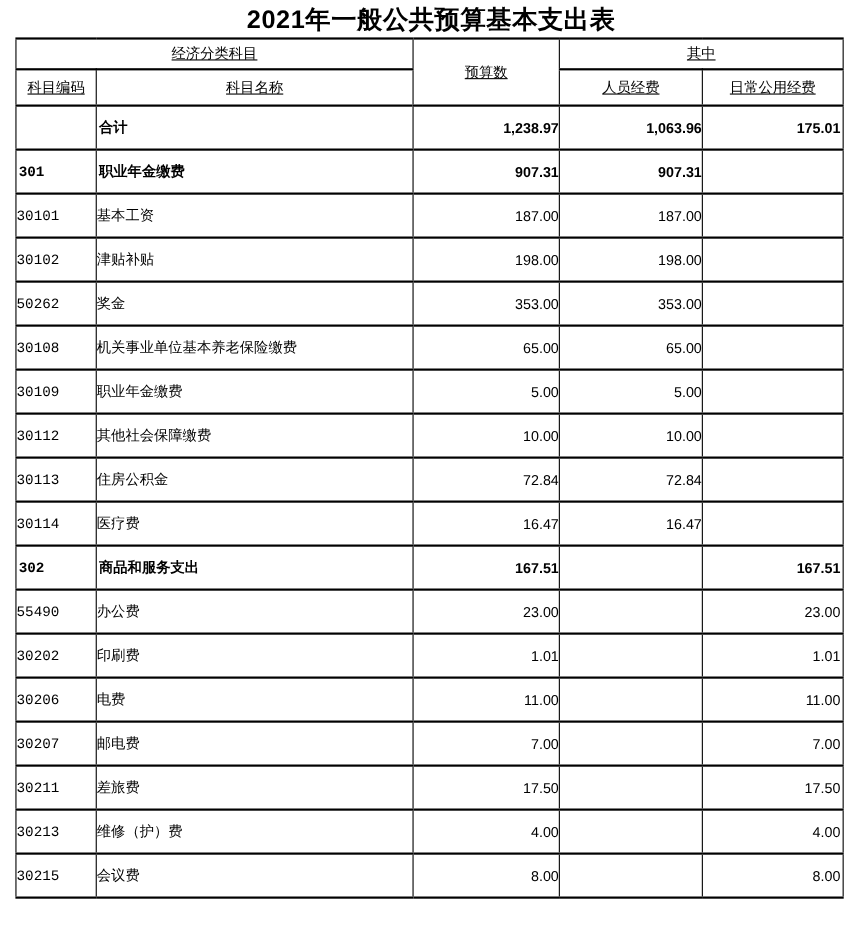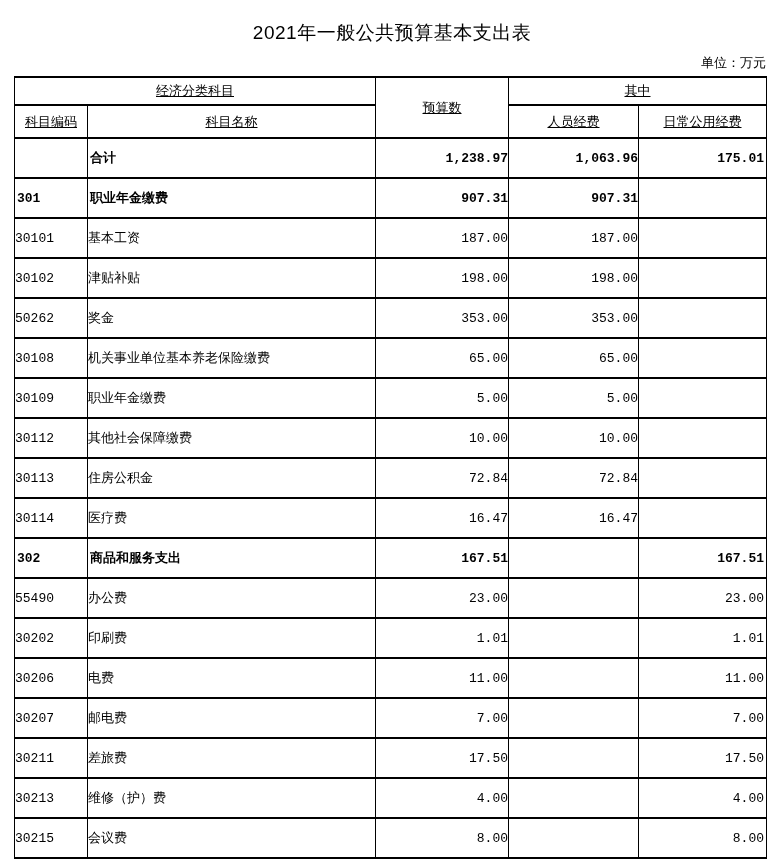--- a/index.html
+++ b/index.html
@@ -11,24 +11,24 @@
   }
   .page {
     position: relative;
     width: 784px;
     height: 863px;
     background: #ffffff;
     overflow: hidden;
   }
   .title {
     text-align: center;
-    font-size: 19px;
-    font-weight: normal;
+    font-size: 23px;
+    font-weight: bold;
     line-height: 33px;
-    margin-top: 16px;
+    margin-top: 1px;
     letter-spacing: 0.5px;
   }
   .unit-line {
     text-align: right;
     font-size: 13px;
     line-height: 15px;
     margin: 6px 18px 6px 0;
   }
   table.budget {
     border-collapse: collapse;
@@ -58,35 +58,34 @@
     font-family: "Liberation Mono", monospace;
     margin-left: 28px;
   }
   td.name {
     text-align: left;
     padding-left: 12px;
   }
   td.num {
     text-align: right;
     padding-right: 4px;
-    font-family: Liberation Mono, monospace;
+    font-family: Liberation Sans, sans-serif;
   }
   td.num.last { padding-right: 2px; }
   tr.bold td { font-weight: bold; }
   tr.bold td.code,
   tr.bold td.name { padding-left: 2px; }
 </style>
 </head>
 <body>
 
 <div class="page">
 
   <div class="title">2021年一般公共预算基本支出表</div>
 
-  <div class="unit-line">单位：万元</div>
 
   <table class="budget">
     <colgroup>
       <col style="width:73px">
       <col style="width:288px">
       <col style="width:133px">
       <col style="width:130px">
       <col style="width:128px">
     </colgroup>
     <thead>

